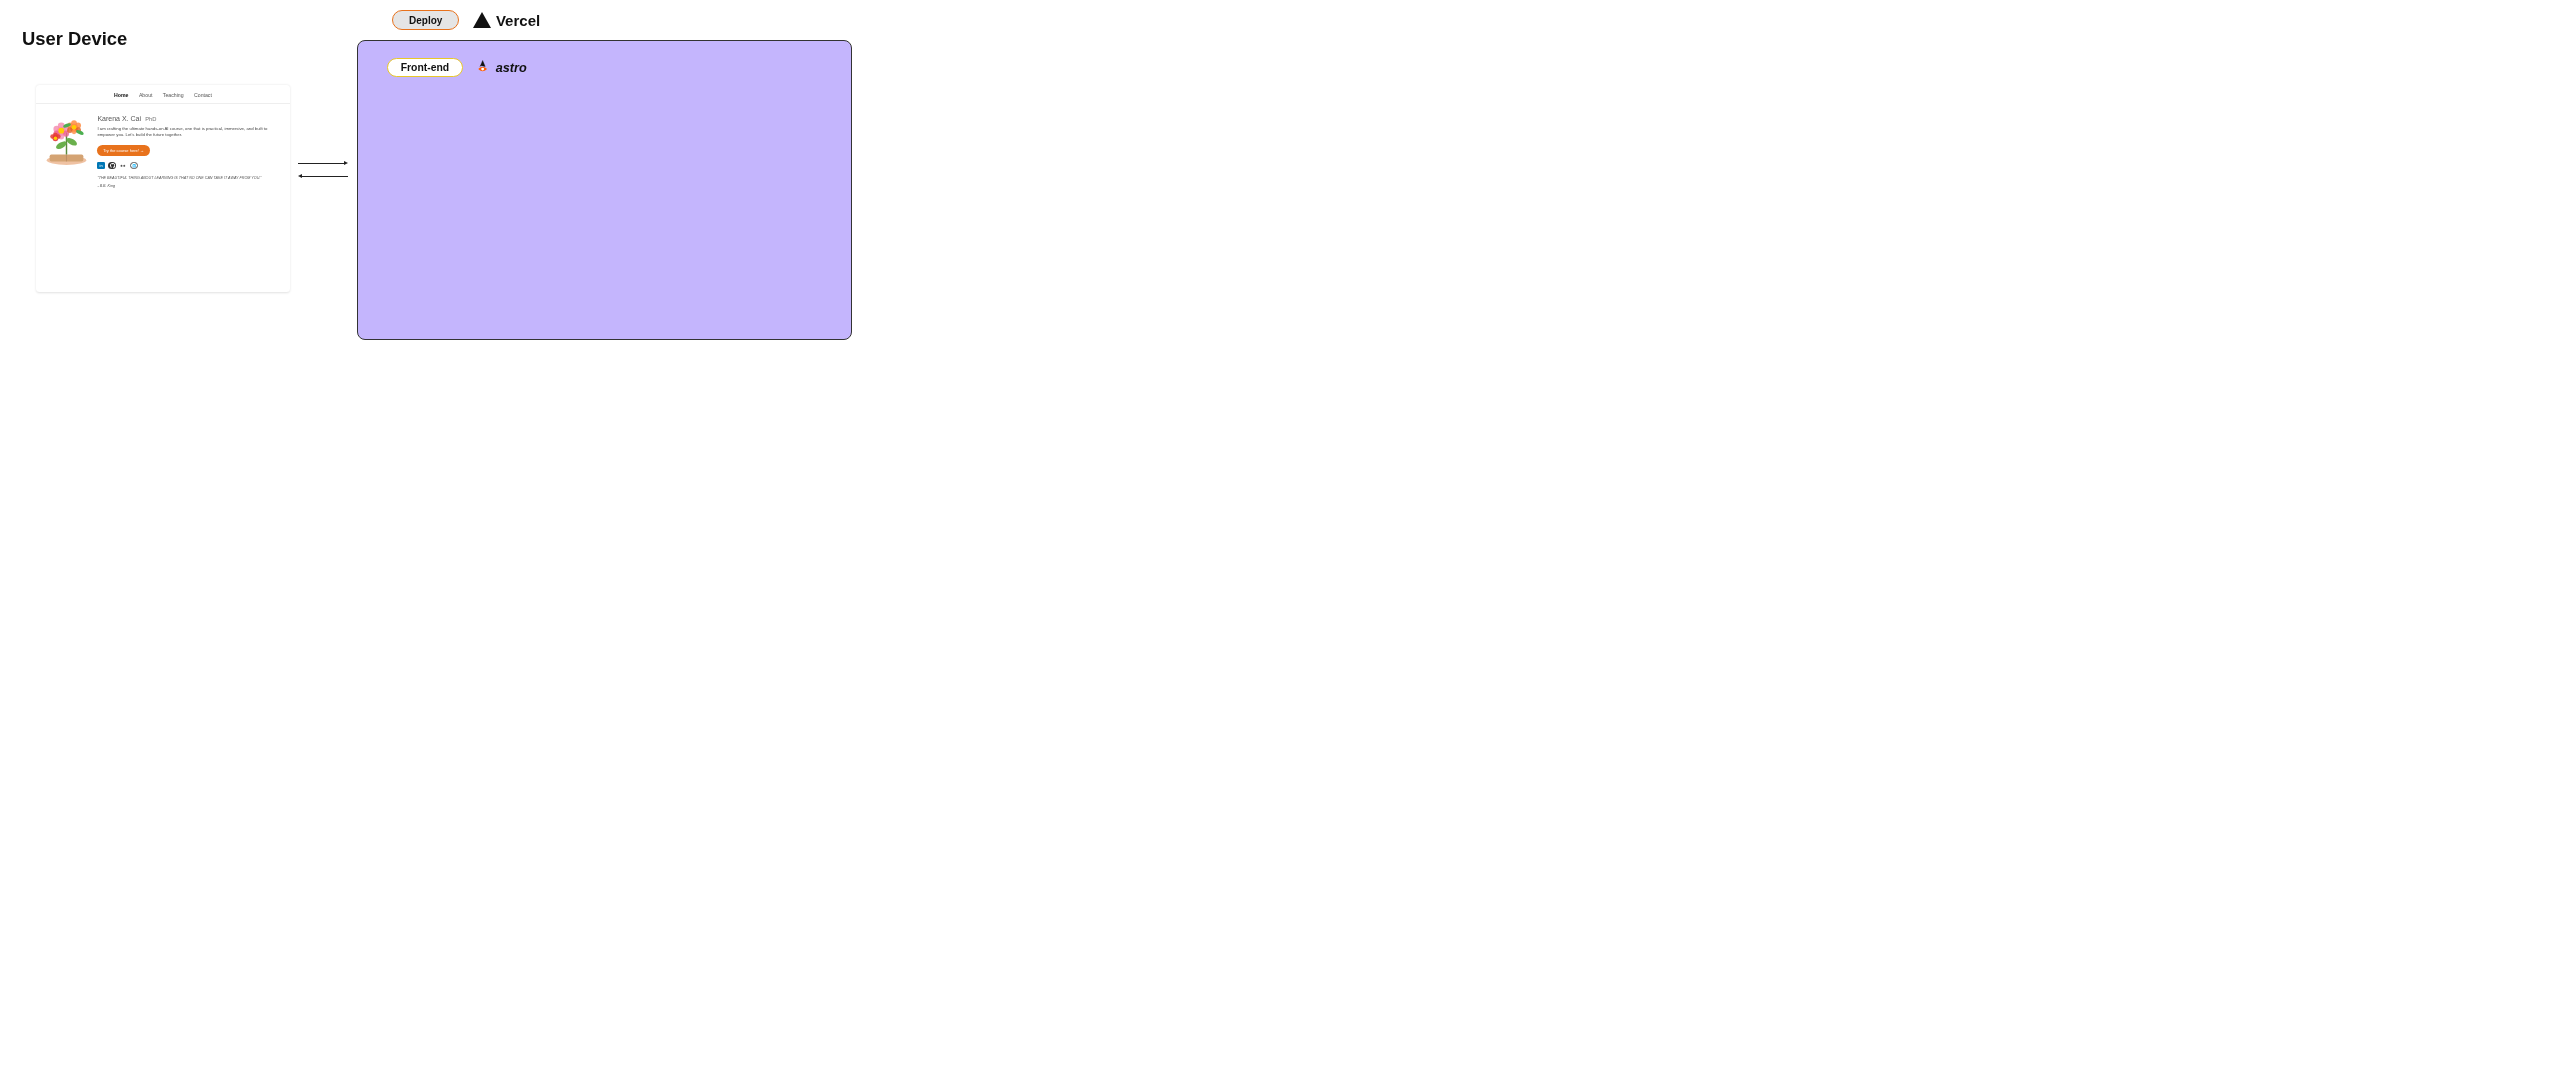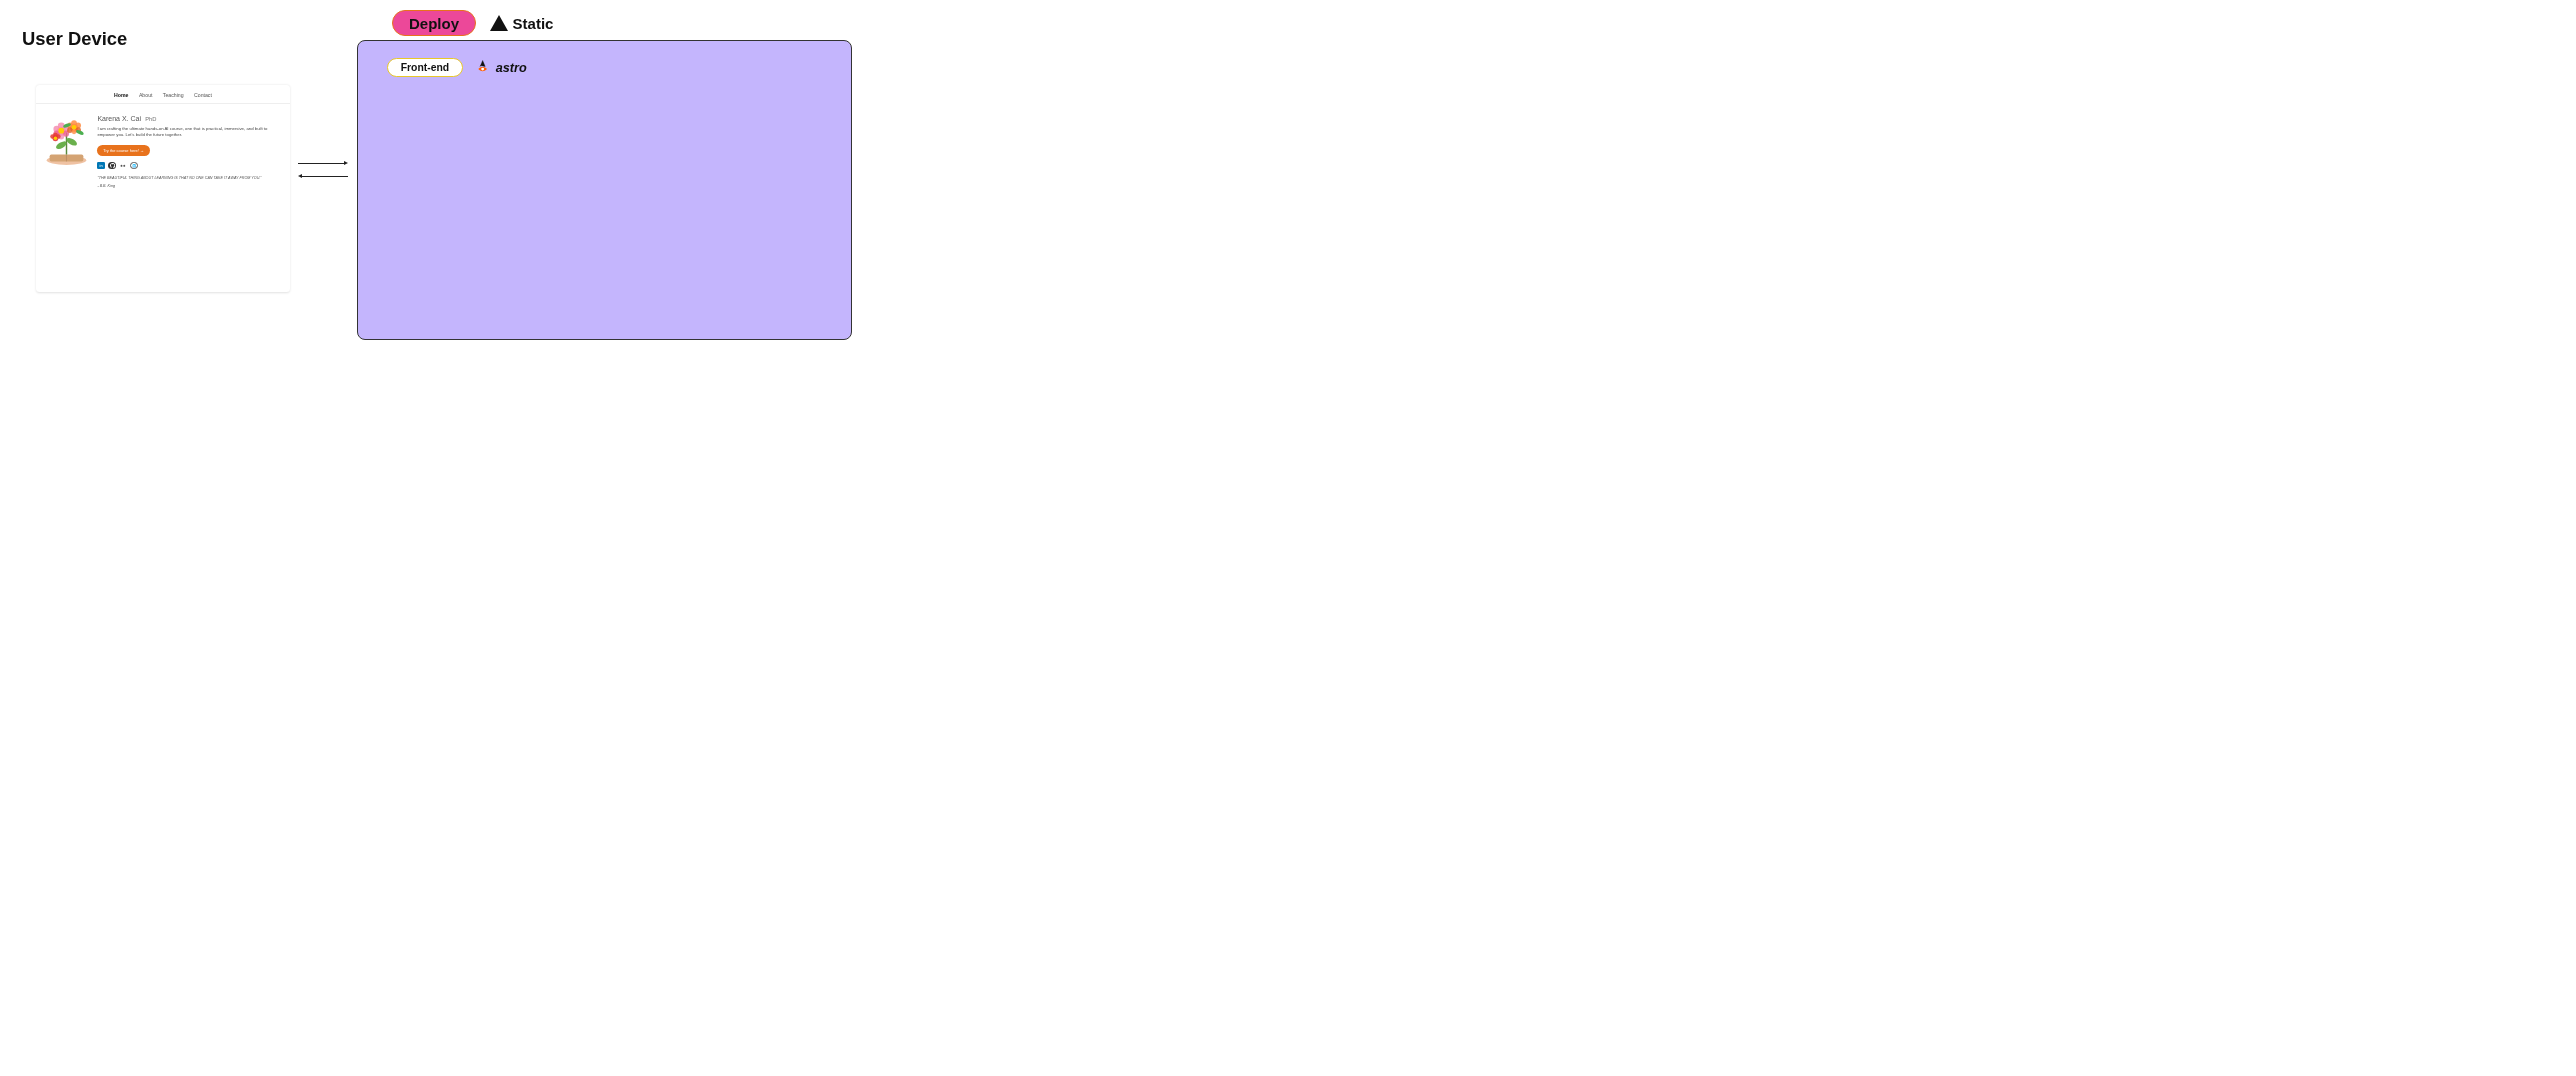--- a/index.html
+++ b/index.html
@@ -203,24 +203,24 @@
       left: 35px;
       display: flex;
       align-items: center;
       gap: 14px;
     }
 
     .deploy-badge {
       border: 1.4px solid #e8721c;
       border-radius: 17.3px;
       padding: 3.5px 16px;
-      font-size: 15px;
-      font-weight: 700;
-      color: #111;
-      background: #ec4899;
+      font-size: 10px;
+      font-weight: 700;
+      color: #111;
+      background: #e5e5e5;
     }
 
     .vercel-logo {
       display: flex;
       align-items: center;
       gap: 4.6px;
       font-size: 15px;
       font-weight: 700;
       color: #111;
     }
@@ -441,21 +441,21 @@
     <div class="arrow-line"></div>
   </div>
 </div>
 
 <div class="right-section">
 
   <div class="deploy-header">
     <div class="deploy-badge">Deploy</div>
     <div class="vercel-logo">
       <div class="vercel-triangle"></div>
-      <span>Static</span>
+      <span>Vercel</span>
     </div>
   </div>
 
   <div class="main-box">
 
     <div class="frontend-header">
       <div class="frontend-badge">Front-end</div>
       <div class="astro-logo">
 
         <svg width="17.3" height="17.3" viewBox="0 0 24 24" fill="none" xmlns="http://www.w3.org/2000/svg">

